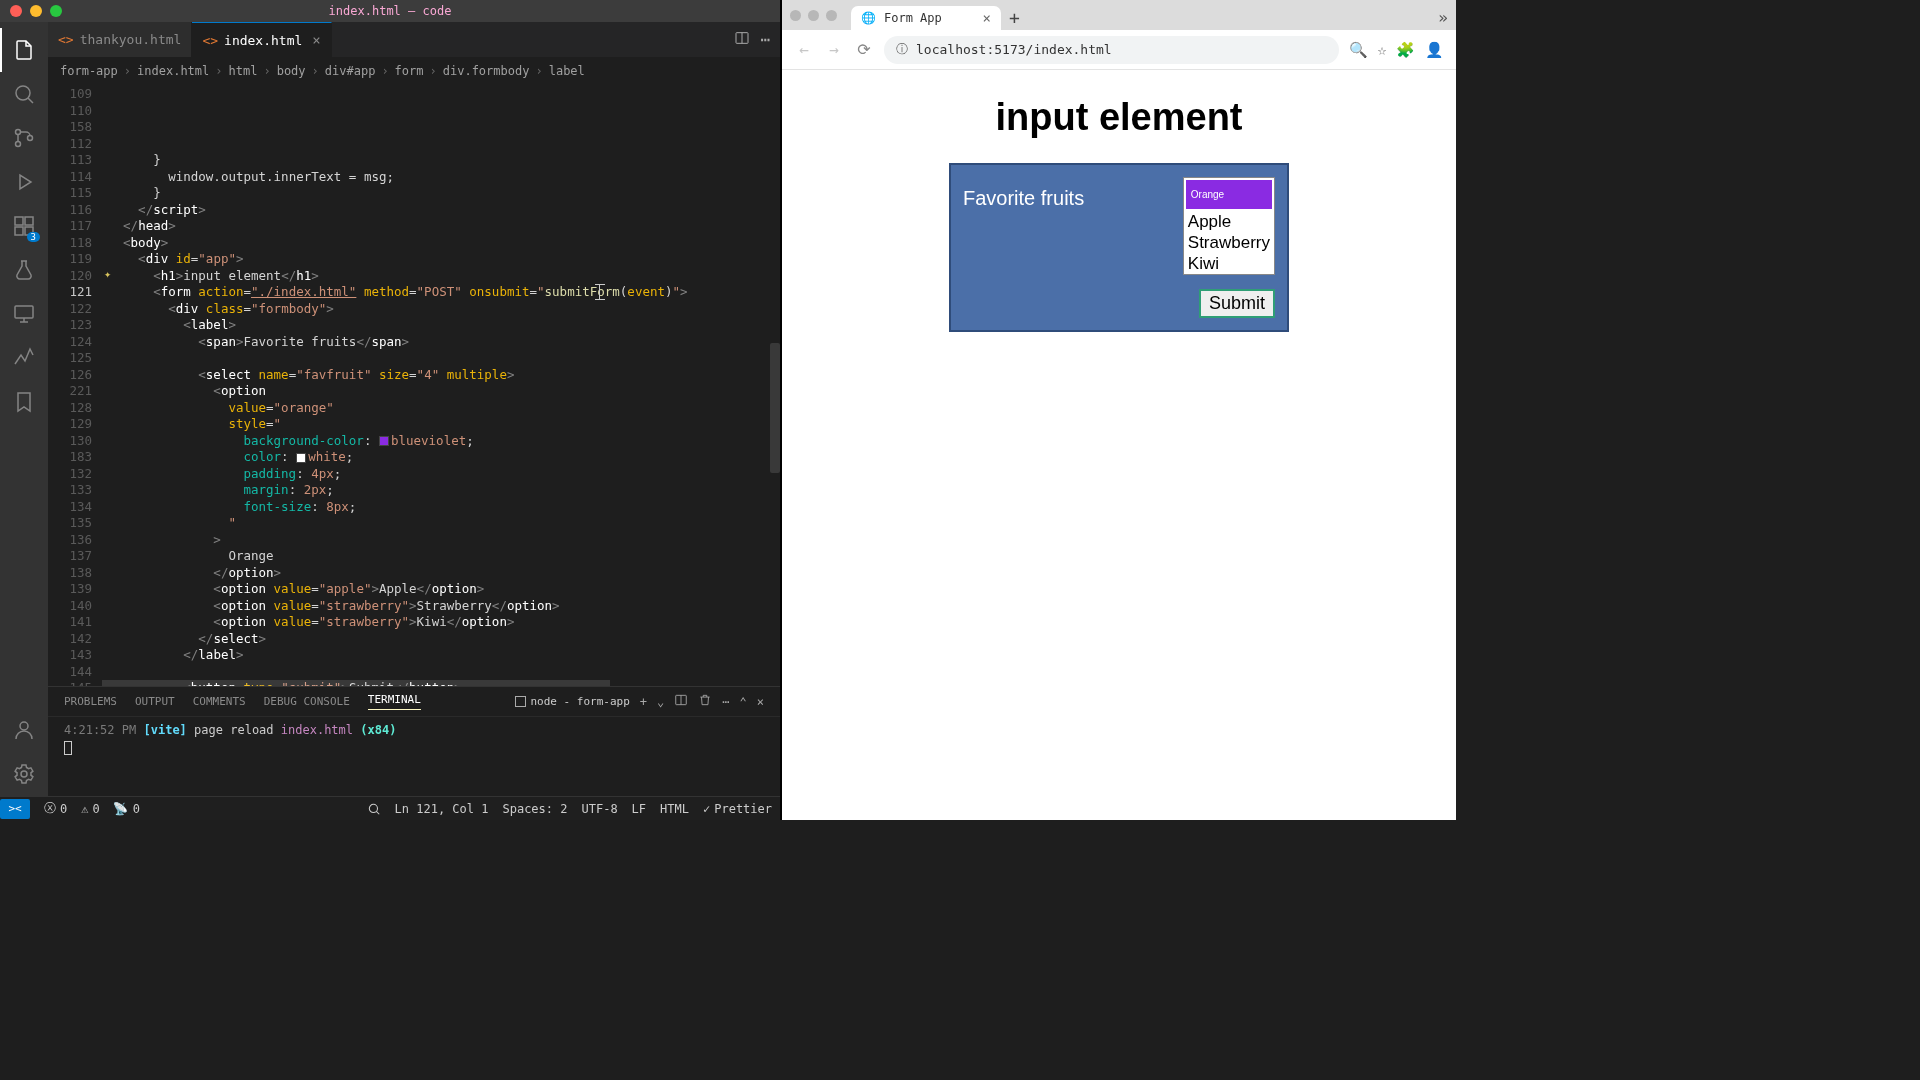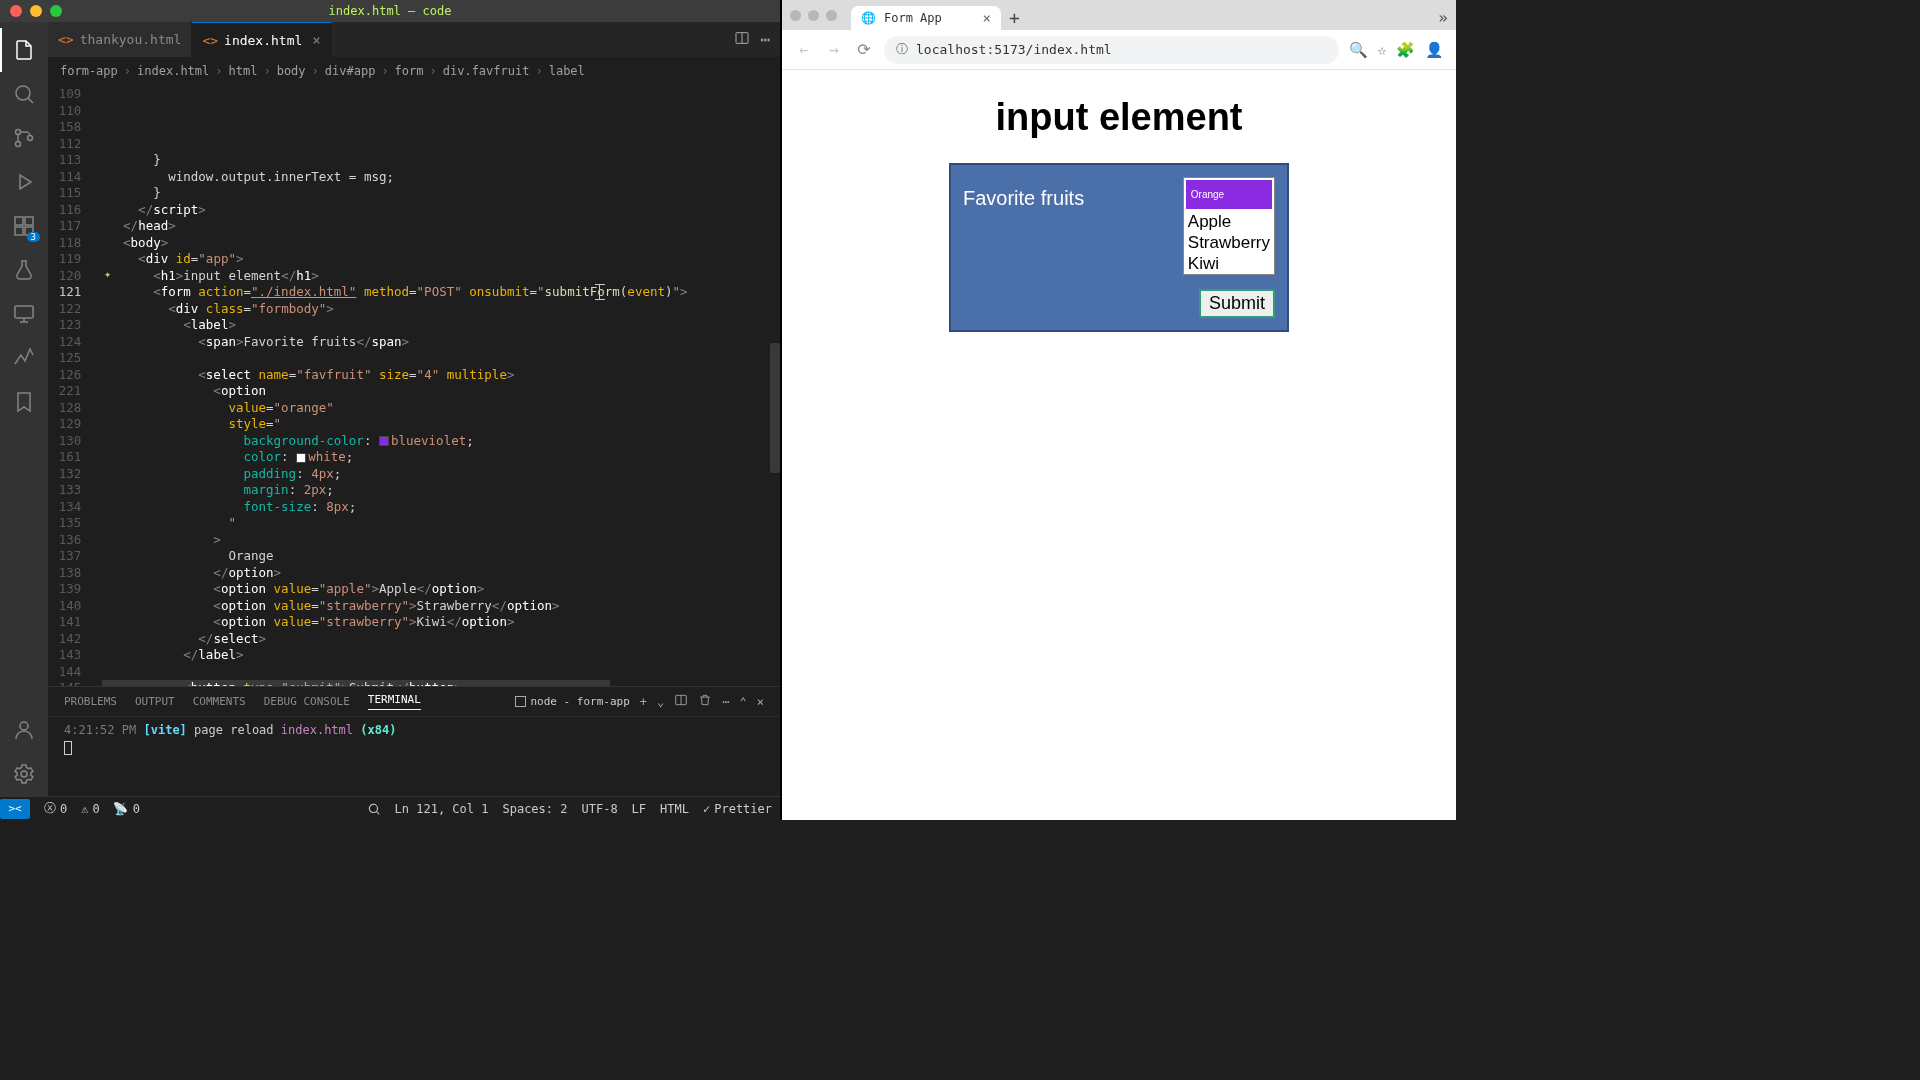--- a/index.html
+++ b/index.html
@@ -40,21 +40,21 @@
   width: 12px; height: 12px; border-radius: 50%;
 }
 .traffic .red{background:#ff5f57}
 .traffic .yel{background:#febc2e}
 .traffic .grn{background:#28c840}
 .vscode-title {
   position: absolute;
   left: 0; right: 0;
   text-align: center;
   font-size: 12px;
-  color: #bef264;
+  color: #f9a8d4;
 }
 .vscode-main {
   flex: 1;
   display: flex;
   min-height: 0;
 }
 
 .activitybar {
   width: 48px;
   background: #333333;
@@ -156,21 +156,21 @@
   overflow: hidden;
   position: relative;
 }
 .gutter {
   width: 54px;
   text-align: right;
   padding: 2px 10px 0 0;
   color: #5a5a5a;
   user-select: none;
 }
-.gutter .ln { height: 16.5px; text-align: center; }
+.gutter .ln { height: 16.5px; }
 .gutter .ln.cur { color: #c6c6c6; }
 .sparkle {
   position: absolute;
   left: 56px; top: calc(16.5px * 11 + 2px);
   transform: translateY(-2px);
   color: #d8c45e;
   font-size: 12px;
 }
 .code {
   flex: 1;
@@ -480,21 +480,21 @@
           <span>index.html</span>
             <span class="chev">›</span>
           <span>html</span>
             <span class="chev">›</span>
           <span>body</span>
             <span class="chev">›</span>
           <span>div#app</span>
             <span class="chev">›</span>
           <span>form</span>
             <span class="chev">›</span>
-          <span>div.favfruit</span>
+          <span>div.formbody</span>
             <span class="chev">›</span>
           <span>label</span>
         </div>
 
         <div class="editor-area">
           <div class="gutter" id="gutter">
               <div class="ln">109</div>
               <div class="ln">110</div>
               <div class="ln">158</div>
               <div class="ln">112</div>
@@ -509,21 +509,21 @@
               <div class="ln cur">121</div>
               <div class="ln">122</div>
               <div class="ln">123</div>
               <div class="ln">124</div>
               <div class="ln">125</div>
               <div class="ln">126</div>
               <div class="ln">221</div>
               <div class="ln">128</div>
               <div class="ln">129</div>
               <div class="ln">130</div>
-              <div class="ln">161</div>
+              <div class="ln">183</div>
               <div class="ln">132</div>
               <div class="ln">133</div>
               <div class="ln">134</div>
               <div class="ln">135</div>
               <div class="ln">136</div>
               <div class="ln">137</div>
               <div class="ln">138</div>
               <div class="ln">139</div>
               <div class="ln">140</div>
               <div class="ln">141</div>

